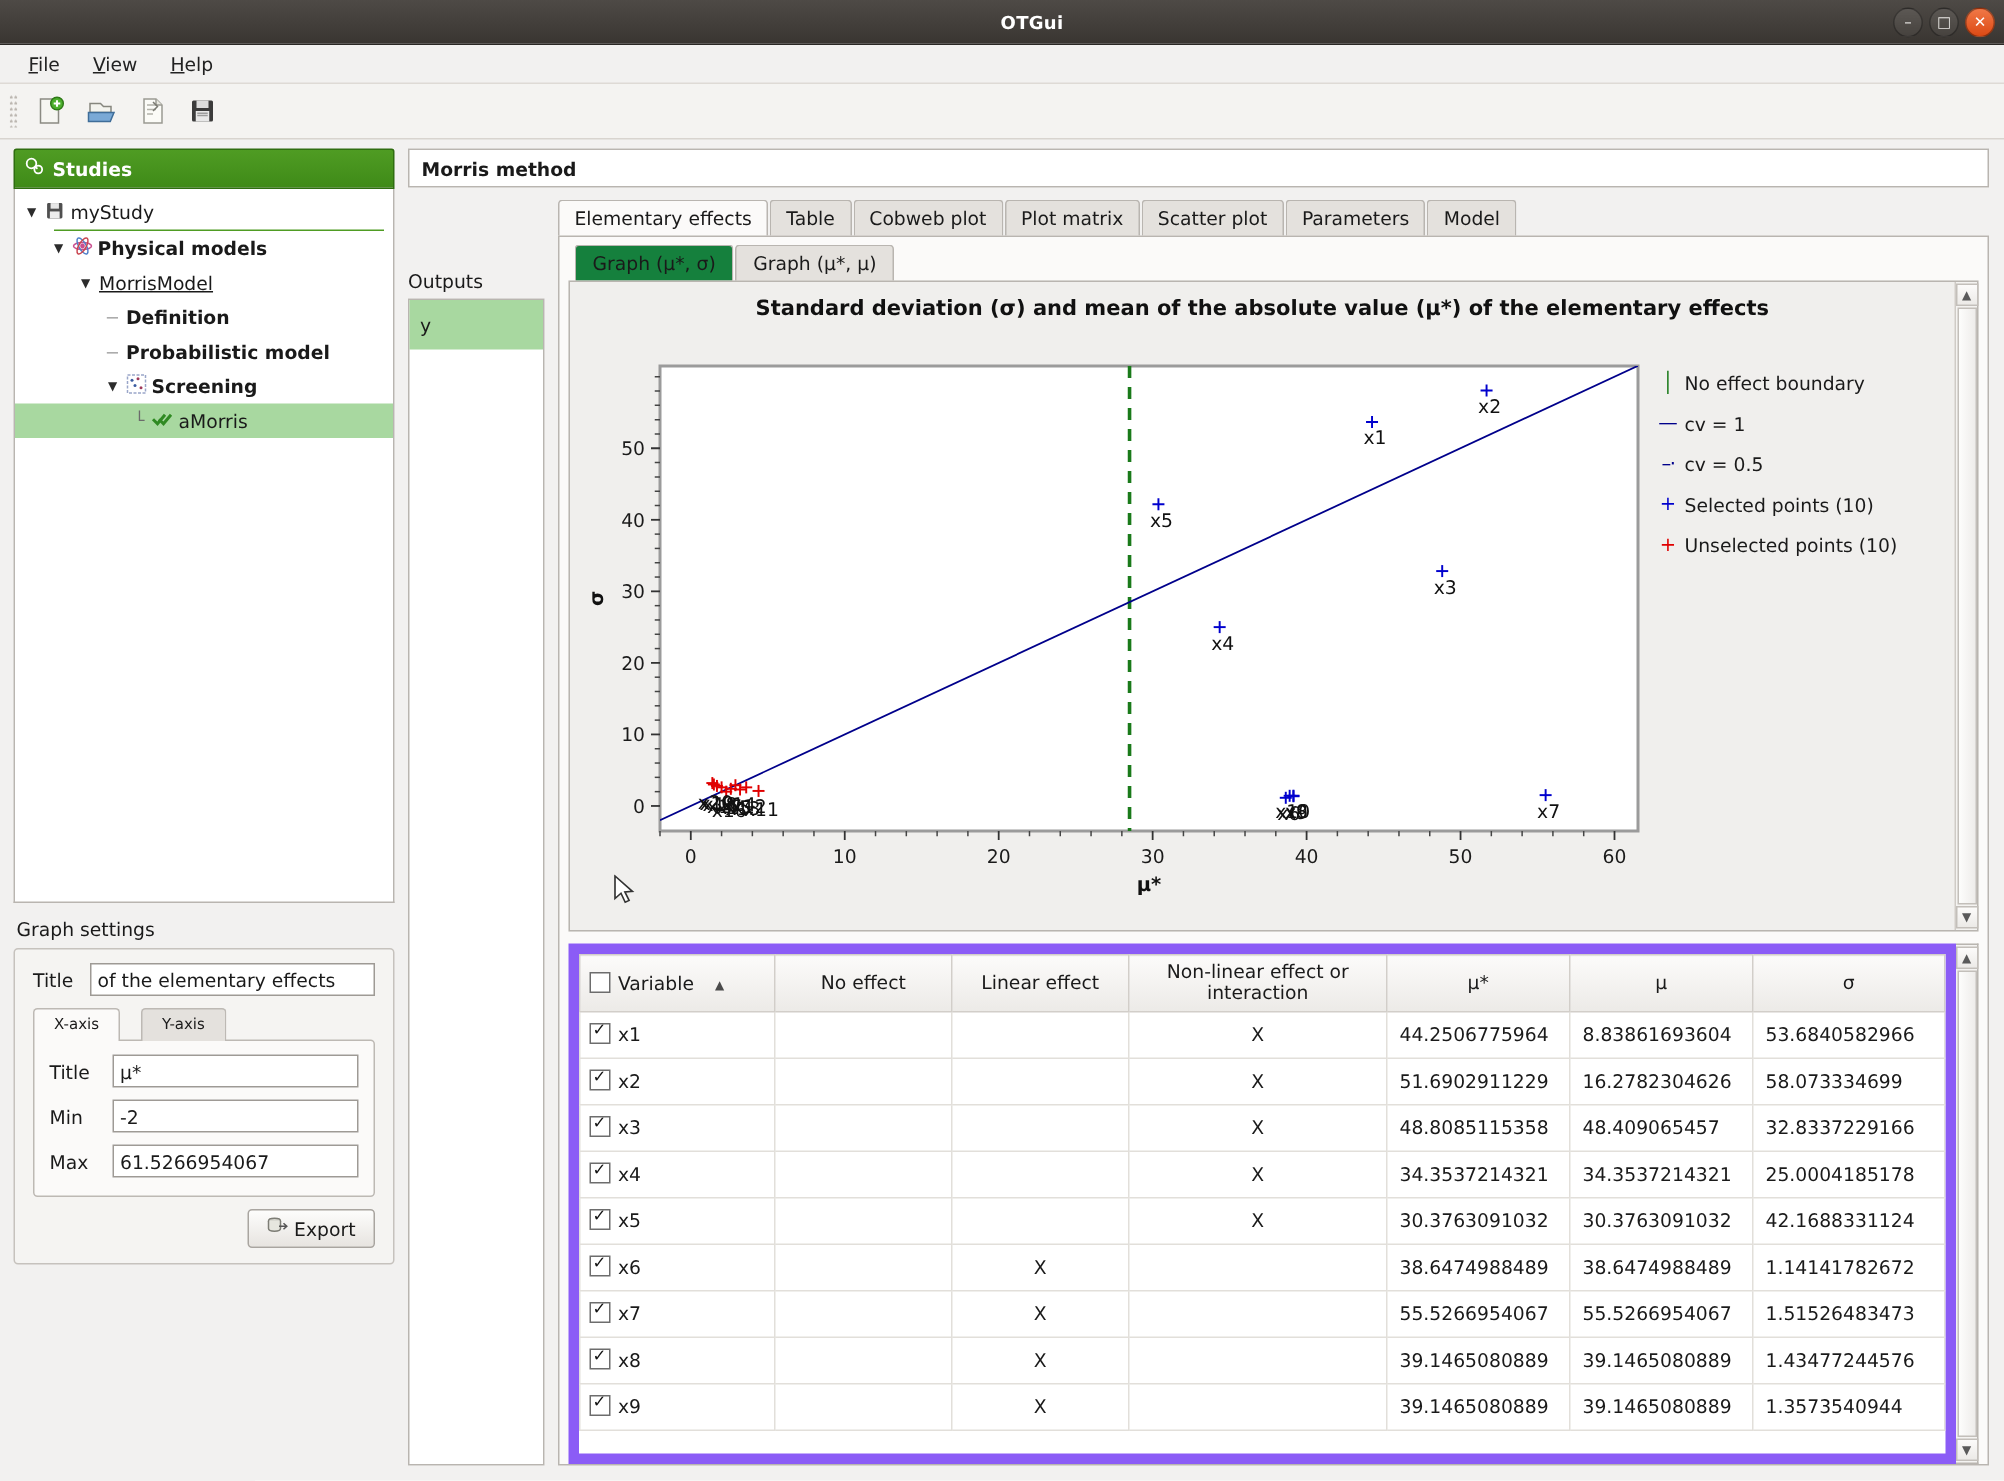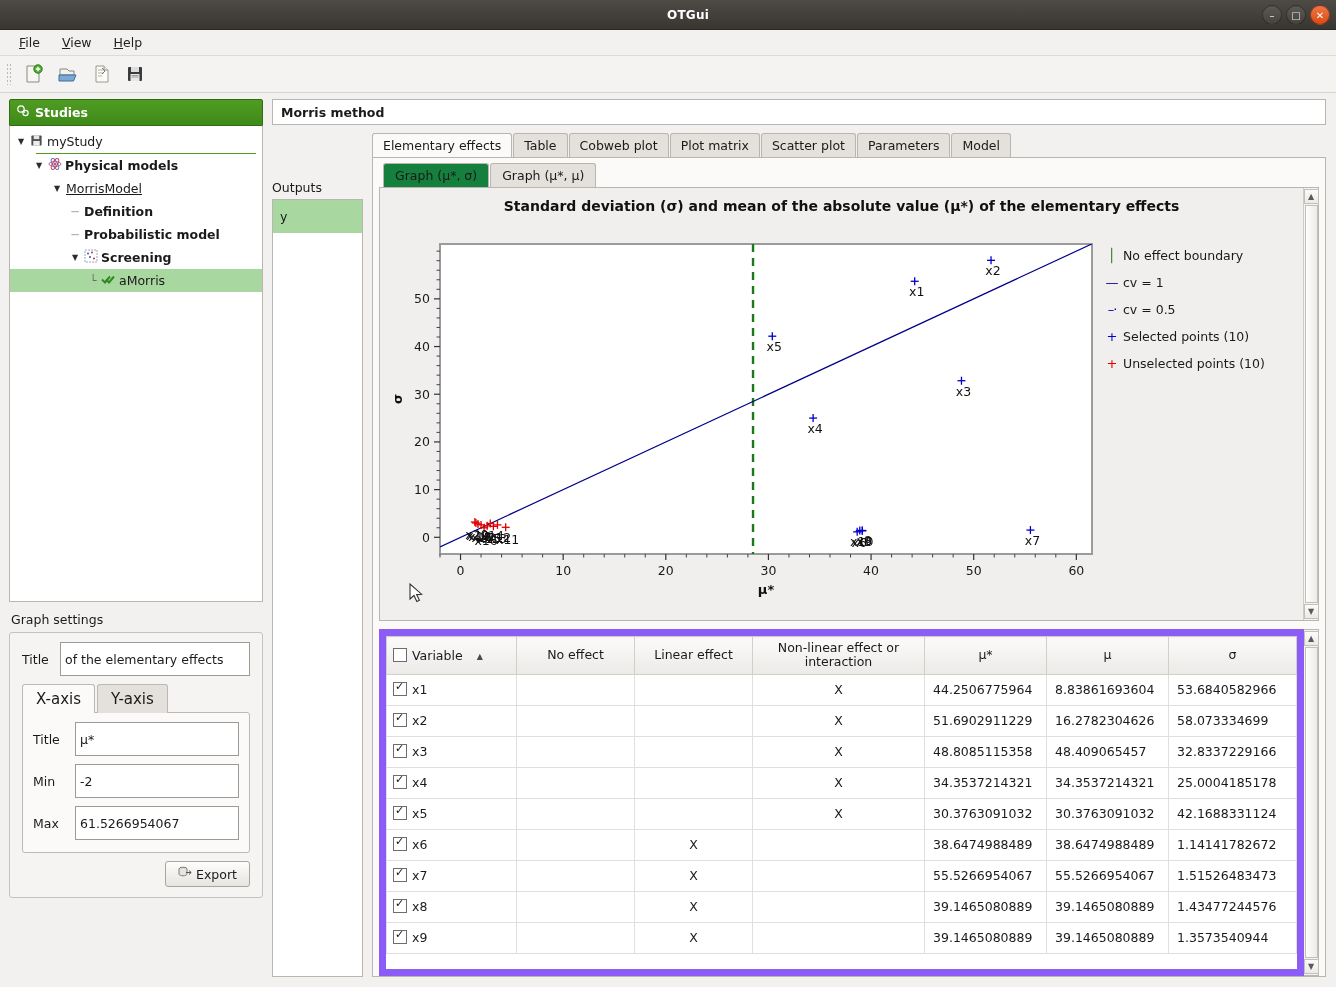--- a/index.html
+++ b/index.html
@@ -58,25 +58,25 @@
   .b{font-weight:bold;}
   .ul{text-decoration:underline;}
   .ind1{padding-left:4px;} .ind2{padding-left:22px;} .ind3{padding-left:40px;}
   .ind4{padding-left:58px;} .ind5{padding-left:76px;}
   .hline{height:1px;background:#4f9c23;margin:0 6px 0 26px;}
 
   .gs-title{margin:10px 0 5px 2px;font-size:12.5px;}
   .gs-box{border:1px solid #c6c2bd;border-radius:3px;padding:9px 12px 10px 12px;background:#f5f4f2;}
   .row{display:flex;align-items:center;margin-bottom:8px;}
   .row label{width:38px;font-size:12.5px;}
-  .txtinput{flex:1;height:34px;border:1px solid #9e9a95;background:#fff;font-size:12.5px;
+  .txtinput{flex:1;height:22px;border:1px solid #9e9a95;background:#fff;font-size:12.5px;
             padding:0 4px;box-sizing:border-box;display:flex;align-items:center;overflow:hidden;white-space:nowrap;}
   .axistabs{display:flex;margin-top:2px;}
-  .axtab{padding:5px 13px;font-size:15px;border:1px solid #bdb9b4;border-bottom:none;
-         border-radius:3px 3px 0 0;background:#e4e1dd;margin-right:2px;}
+  .axtab{padding:5px 13px;font-size:10px;border:1px solid #bdb9b4;border-bottom:none;
+         border-radius:3px 3px 0 0;background:#e4e1dd;margin-right:14px;}
   .axtab.active{background:#fbfaf9;position:relative;z-index:2;}
   .axpanel{border:1px solid #bdb9b4;background:#fbfaf9;padding:9px 10px 4px 10px;margin-top:-1px;border-radius:0 3px 3px 3px;}
   .axpanel .row label{width:42px;}
   .exportrow{display:flex;justify-content:flex-end;margin-top:8px;}
   .btn{border:1px solid #a9a5a0;background:linear-gradient(to bottom,#fdfdfc,#e7e4e0);
        padding:4px 12px;border-radius:3px;font-size:12.5px;display:flex;align-items:center;gap:4px;}
 
   
   .content{flex:1;display:flex;flex-direction:column;padding:8px 10px 10px 0;box-sizing:border-box;}
   .pagetitle{height:26px;background:#fff;border:1px solid #b9b5b0;display:flex;align-items:center;

